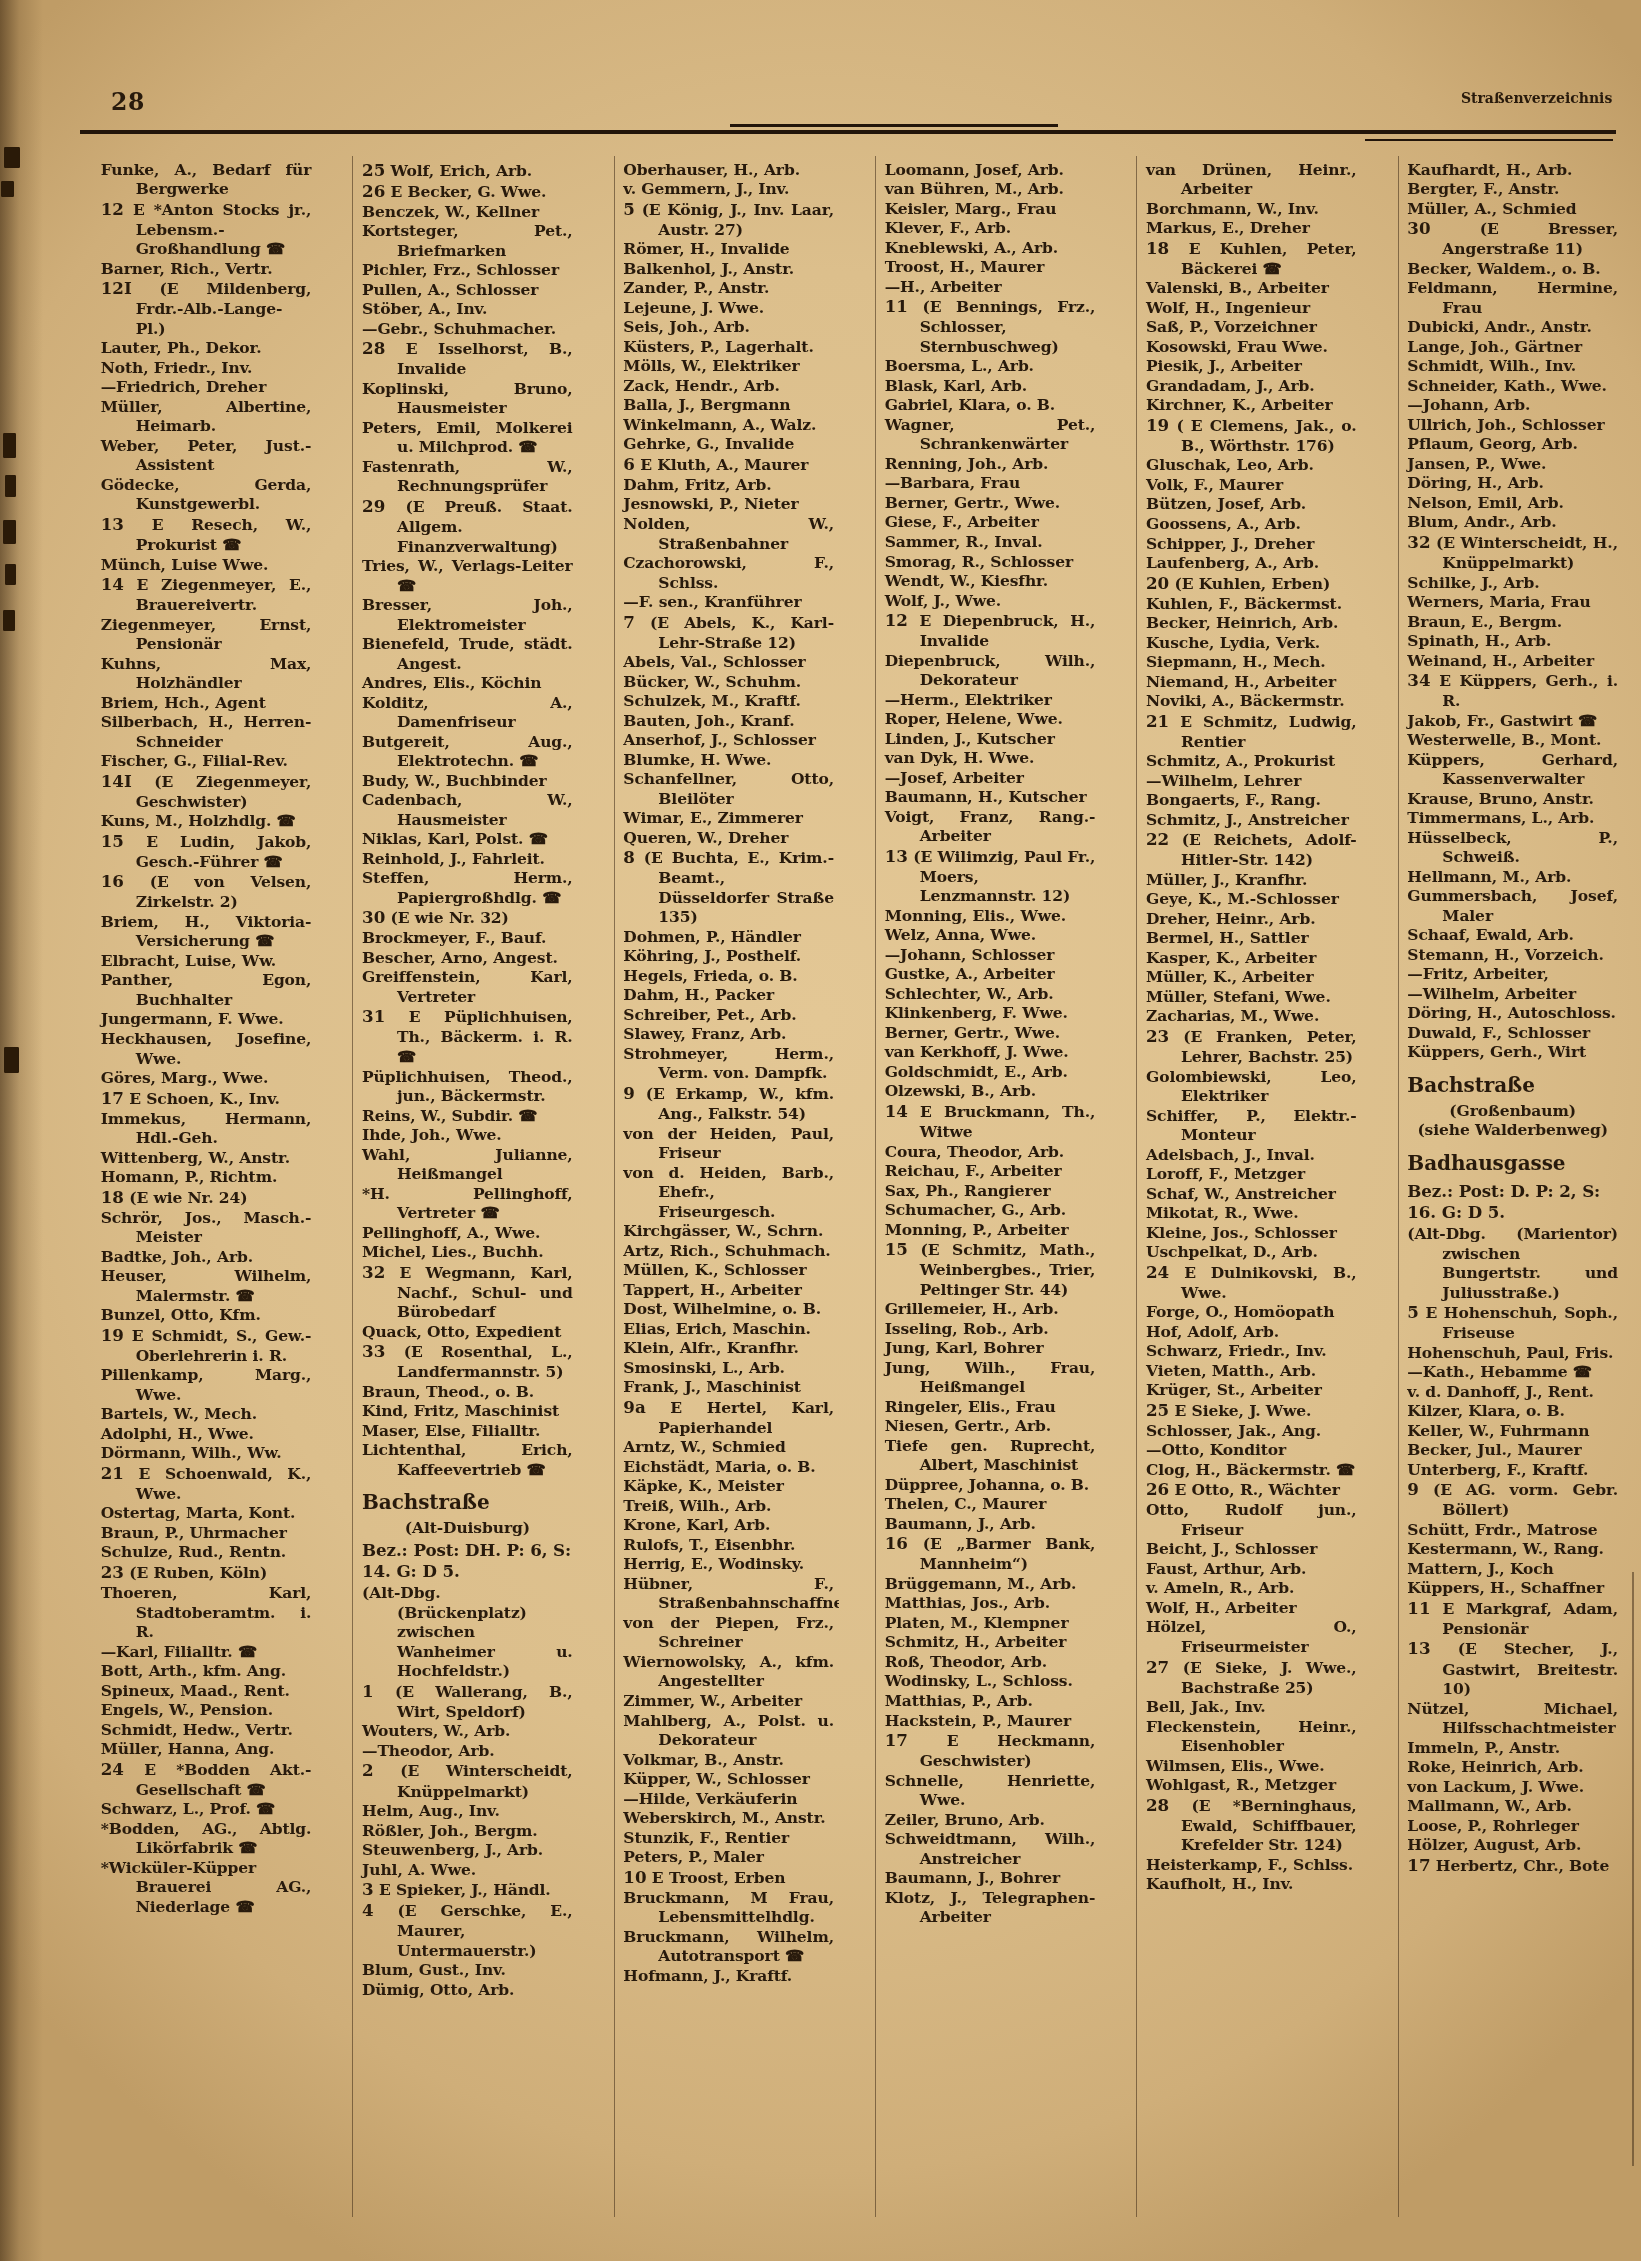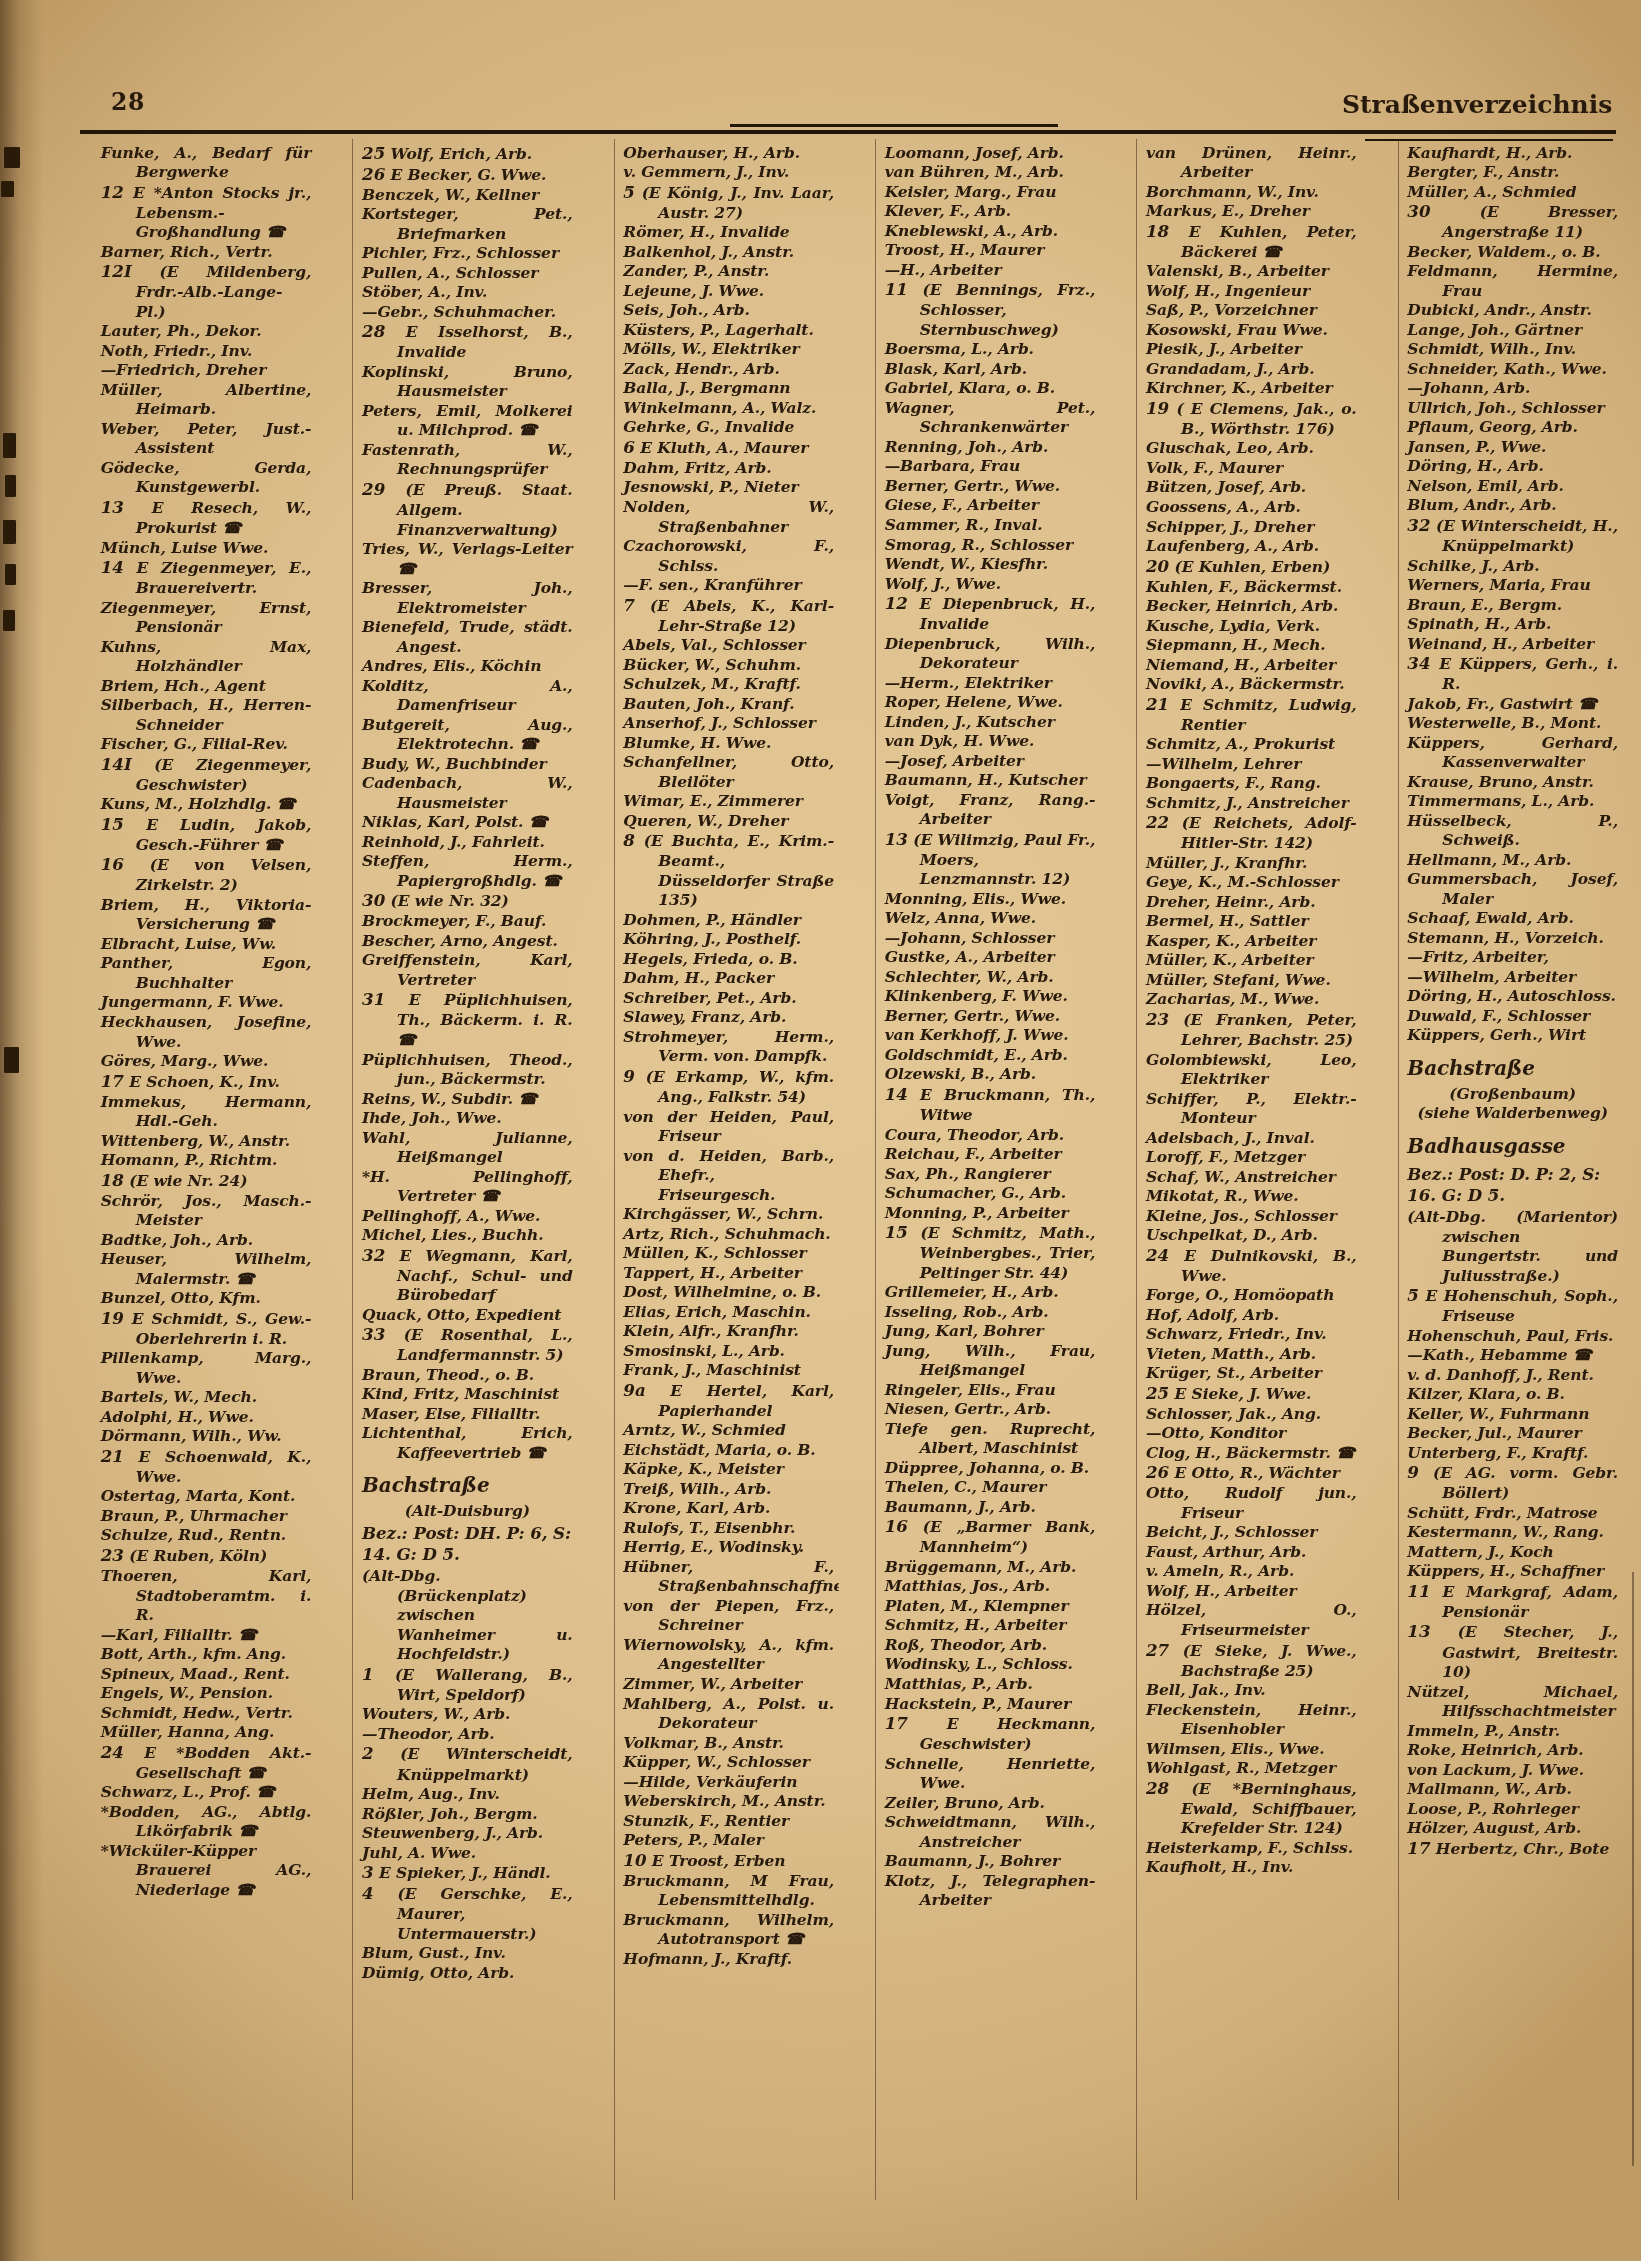--- a/index.html
+++ b/index.html
@@ -7,26 +7,26 @@
         background:radial-gradient(ellipse 70% 60% at 50% 45%, #e3c795 0%, #dcbf8c 55%, #cfae79 85%, #bf9c66 100%);
         font-family:"DejaVu Serif", serif;color:#281a0c;}
   
   #spine{position:absolute;left:0;top:0;bottom:0;width:43px;
          background:linear-gradient(90deg, rgba(70,48,22,.65) 0%, rgba(122,92,52,.35) 45%, rgba(0,0,0,0) 100%);}
   .bmark{position:absolute;background:#2a1a08;border-radius:1.2px;}
   
   #hdr{position:absolute;left:80px;right:25px;top:85px;height:40px;font-weight:bold;}
   #pageno{position:absolute;left:31px;top:2.5px;font-size:23.5px;letter-spacing:0.6px;}
   #title{position:absolute;left:0;right:0;top:3.7px;text-align:center;font-size:21.7px;letter-spacing:0.3px;}
-  #hdr-right{position:absolute;right:3.7px;top:5px;font-size:25px;}
+  #hdr-right{position:absolute;right:3.7px;top:5px;font-size:14px;}
   .rule{position:absolute;left:80px;right:25px;top:130px;height:3.7px;background:#22150a;}
   .rule-c{position:absolute;left:730px;width:328px;top:124px;height:2.5px;background:#22150a;}
   .rule-r{position:absolute;right:28.5px;width:248px;top:139px;height:1.9px;background:#22150a;}
   
-  #cols{position:absolute;left:92px;top:139px;width:1531px;height:2061px;display:flex;overflow:hidden;font-style:italic;}
+  #cols{position:absolute;left:92px;top:156px;width:1531px;height:2061px;display:flex;overflow:hidden;}
   .col{flex:1 1 0;padding:3.7px 5px 0 8.7px;overflow:hidden;}
   .col + .col{border-left:1.2px solid rgba(62,42,22,.55);margin-left:36px;}
   .it{font-weight:bold;font-size:15.5px;line-height:1.26;letter-spacing:-0.1px;
       padding-left:35px;text-indent:-35px;text-align:justify;}
   .it.h{font-size:20px;padding:11px 0 2.5px 0;text-indent:0;}
   .it.s{text-align:center;padding-left:0;text-indent:0;}
   .it.b{text-align:left;padding:2.5px 0 1.2px 0;text-indent:0;font-size:16.7px;}
   .hn{font-size:16.7px;letter-spacing:0;}
   #edge-r{position:absolute;right:7.4px;top:1572px;height:594px;width:1.2px;background:rgba(60,40,20,.5);}
 </style>

